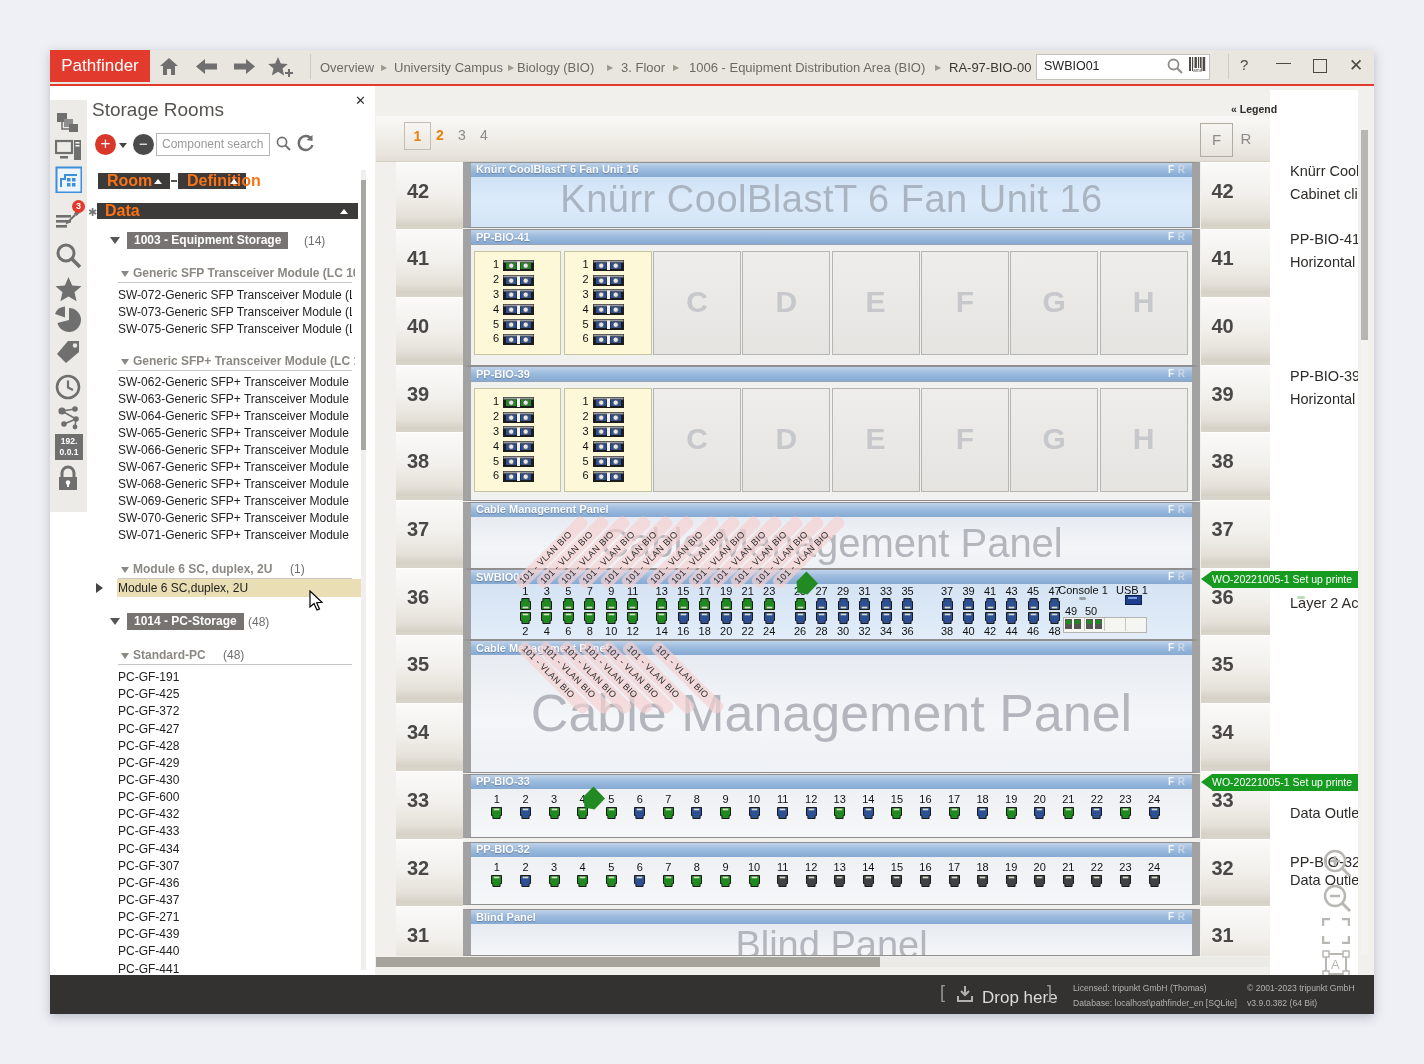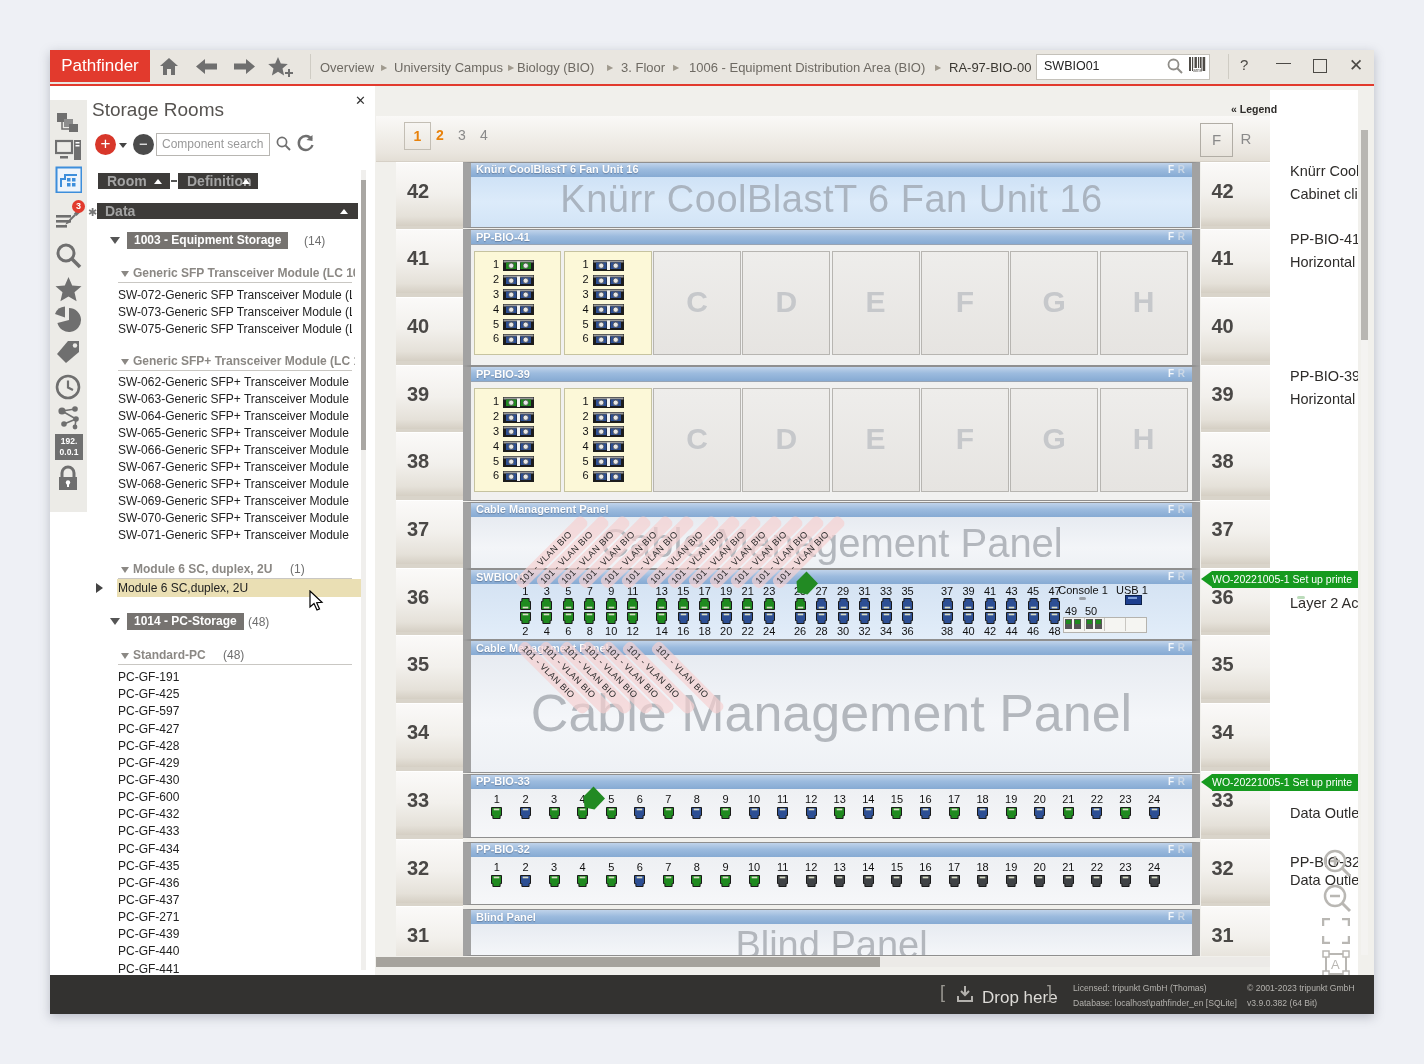--- a/index.html
+++ b/index.html
@@ -3,21 +3,21 @@
 html,body{margin:0;padding:0}
 body{width:1424px;height:1064px;background:#eef0f5;font-family:"Liberation Sans",sans-serif;overflow:hidden;position:relative}
 .abs{position:absolute}
 #win{position:absolute;left:50px;top:50px;width:1324px;height:964px;background:#fff;box-shadow:0 3px 10px rgba(120,125,140,.45);}
 #topbar{position:absolute;left:0;top:0;width:1324px;height:34px;background:#e9e6e0;border-bottom:2px solid #e23a2d}
 .crumb{position:absolute;top:10px;font-size:13px;color:#6e6a63;white-space:nowrap}
 .crumbsep{position:absolute;top:13px;font-size:8px;color:#a09a8e}
 #iconbar{position:absolute;left:0;top:50px;width:37px;height:412px;background:#ecebe7}
 .lico{position:absolute;left:5px;width:27px;height:27px;color:#6f6f6f}
 #panel{position:absolute;left:37px;top:36px;width:288px;height:889px;background:#fff;overflow:hidden}
-.darkbtn{position:absolute;background:#3d3b39;color:#a3a3a3;font-size:14px;font-weight:bold}
+.darkbtn{position:absolute;background:#3d3b39;color:#f97316;font-size:16px;font-weight:bold}
 .treeitem{position:absolute;left:68px;font-size:12px;color:#222;white-space:nowrap}
 .treehead{position:absolute;left:82px;font-size:12px;font-weight:bold;color:#8b8884;white-space:nowrap}
 .headline{position:absolute;left:68px;width:240px;height:1px;background:#c9c7c3}
 .tri-d{width:0;height:0;border-left:5px solid transparent;border-right:5px solid transparent;border-top:7px solid #555}
 .tri-d2{width:0;height:0;border-left:4px solid transparent;border-right:4px solid transparent;border-top:6px solid #8b8884}
 .badge{position:absolute;background:#767370;color:#fff;font-size:12px;font-weight:bold;padding:1px 7px 2px 7px}
 .cnt{position:absolute;font-size:12px;color:#6e6e6e}
 #main{position:absolute;left:325px;top:36px;width:999px;height:889px;background:#f1f0ec}
 .ucell{position:absolute;width:67px;height:64px;background:linear-gradient(180deg,#fbfaf9 0%,#f2f0ec 50%,#e5e1d9 85%,#d5cfc4 100%);box-shadow:inset 0 1px 0 #fff;color:#4a4846;font-size:20px;font-weight:bold}
 .ucell span{position:absolute;left:11px;top:18px}
@@ -170,21 +170,21 @@
 <svg class="abs" style="left:189px;top:50px" width="15" height="15">
         <circle cx="6" cy="6" r="4.6" fill="none" stroke="#6f6f6f" stroke-width="1.7"></circle>
         <line x1="9.4" y1="9.4" x2="14" y2="14" stroke="#6f6f6f" stroke-width="2"></line>
       </svg>
 <svg class="abs" style="left:209px;top:48px" width="19" height="19">
         <path d="M15.5 5 A7 7 0 1 0 16.5 11" fill="none" stroke="#6f6f6f" stroke-width="2.4"></path>
         <path d="M16.5 1 L16.5 7 L10.5 6" fill="#6f6f6f"></path>
       </svg>
 <div class="darkbtn" style="left:11px;top:87px;width:72px;height:16px;line-height:16px"><span style="margin-left:9px">Room</span><span style="position:absolute;right:8px;top:6px;width:0;height:0;border-left:4px solid transparent;border-right:4px solid transparent;border-bottom:5px solid #fff"></span></div>
 <div class="abs" style="left:84px;top:94px;width:6px;height:2px;background:#555"></div>
-<div class="darkbtn" style="left:91px;top:87px;width:80px;height:16px;line-height:16px"><span style="margin-left:9px">Definition</span><span style="position:absolute;right:8px;top:6px;width:0;height:0;border-left:4px solid transparent;border-right:4px solid transparent;border-bottom:5px solid #fff"></span></div>
+<div class="darkbtn" style="left:91px;top:87px;width:68px;height:16px;line-height:16px"><span style="margin-left:9px">Definition</span><span style="position:absolute;right:8px;top:6px;width:0;height:0;border-left:4px solid transparent;border-right:4px solid transparent;border-bottom:5px solid #fff"></span></div>
 <div class="abs" style="left:1px;top:120px;font-size:11px;color:#777">✱</div>
 <div class="darkbtn" style="left:10px;top:117px;width:261px;height:16px;line-height:16px"><span style="margin-left:8px">Data</span><span style="position:absolute;right:10px;top:6px;width:0;height:0;border-left:4px solid transparent;border-right:4px solid transparent;border-bottom:5px solid #fff"></span></div>
 </div>
 <div class="abs" style="left:37px;top:36px;width:276px;height:889px;overflow:hidden">
 <div class="abs tri-d" style="left:23px;top:151px"></div>
 <div class="badge" style="left:40px;top:146px">1003 - Equipment Storage</div>
 <div class="cnt" style="left:217px;top:148px">(14)</div>
 <div class="abs tri-d2" style="left:34px;top:185px"></div>
 <div class="treehead" style="left:46px;top:180px;width:222px;overflow:hidden">Generic SFP Transceiver Module (LC 1000 MB</div>
 <div class="headline" style="left:31px;top:196px;width:234px"></div>
@@ -216,30 +216,30 @@
       </svg>
 <div class="abs tri-d" style="left:23px;top:532px"></div>
 <div class="badge" style="left:40px;top:527px">1014 - PC-Storage</div>
 <div class="cnt" style="left:161px;top:529px">(48)</div>
 <div class="abs tri-d2" style="left:34px;top:567px"></div>
 <div class="treehead" style="left:46px;top:562px">Standard-PC</div>
 <div class="cnt" style="left:136px;top:562px">(48)</div>
 <div class="headline" style="left:31px;top:578px;width:234px"></div>
 <div class="treeitem" style="left:31px;top:584.0px">PC-GF-191</div>
 <div class="treeitem" style="left:31px;top:601.1px">PC-GF-425</div>
-<div class="treeitem" style="left:31px;top:618.3px">PC-GF-597</div>
+<div class="treeitem" style="left:31px;top:618.3px">PC-GF-372</div>
 <div class="treeitem" style="left:31px;top:635.5px">PC-GF-427</div>
 <div class="treeitem" style="left:31px;top:652.6px">PC-GF-428</div>
 <div class="treeitem" style="left:31px;top:669.8px">PC-GF-429</div>
 <div class="treeitem" style="left:31px;top:686.9px">PC-GF-430</div>
 <div class="treeitem" style="left:31px;top:704.0px">PC-GF-600</div>
 <div class="treeitem" style="left:31px;top:721.2px">PC-GF-432</div>
 <div class="treeitem" style="left:31px;top:738.4px">PC-GF-433</div>
 <div class="treeitem" style="left:31px;top:755.5px">PC-GF-434</div>
-<div class="treeitem" style="left:31px;top:772.6px">PC-GF-435</div>
+<div class="treeitem" style="left:31px;top:772.6px">PC-GF-307</div>
 <div class="treeitem" style="left:31px;top:789.8px">PC-GF-436</div>
 <div class="treeitem" style="left:31px;top:807.0px">PC-GF-437</div>
 <div class="treeitem" style="left:31px;top:824.1px">PC-GF-271</div>
 <div class="treeitem" style="left:31px;top:841.2px">PC-GF-439</div>
 <div class="treeitem" style="left:31px;top:858.4px">PC-GF-440</div>
 <div class="treeitem" style="left:31px;top:875.5px">PC-GF-441</div>
 </div>
 <div class="abs" style="left:311px;top:120px;width:5px;height:800px;background:#f0efed"></div>
 <div class="abs" style="left:311px;top:130px;width:5px;height:270px;background:#a9a7a3"></div>
 <div class="abs" style="left:325px;top:36px;width:1px;height:889px;background:#dedcd8"></div>

